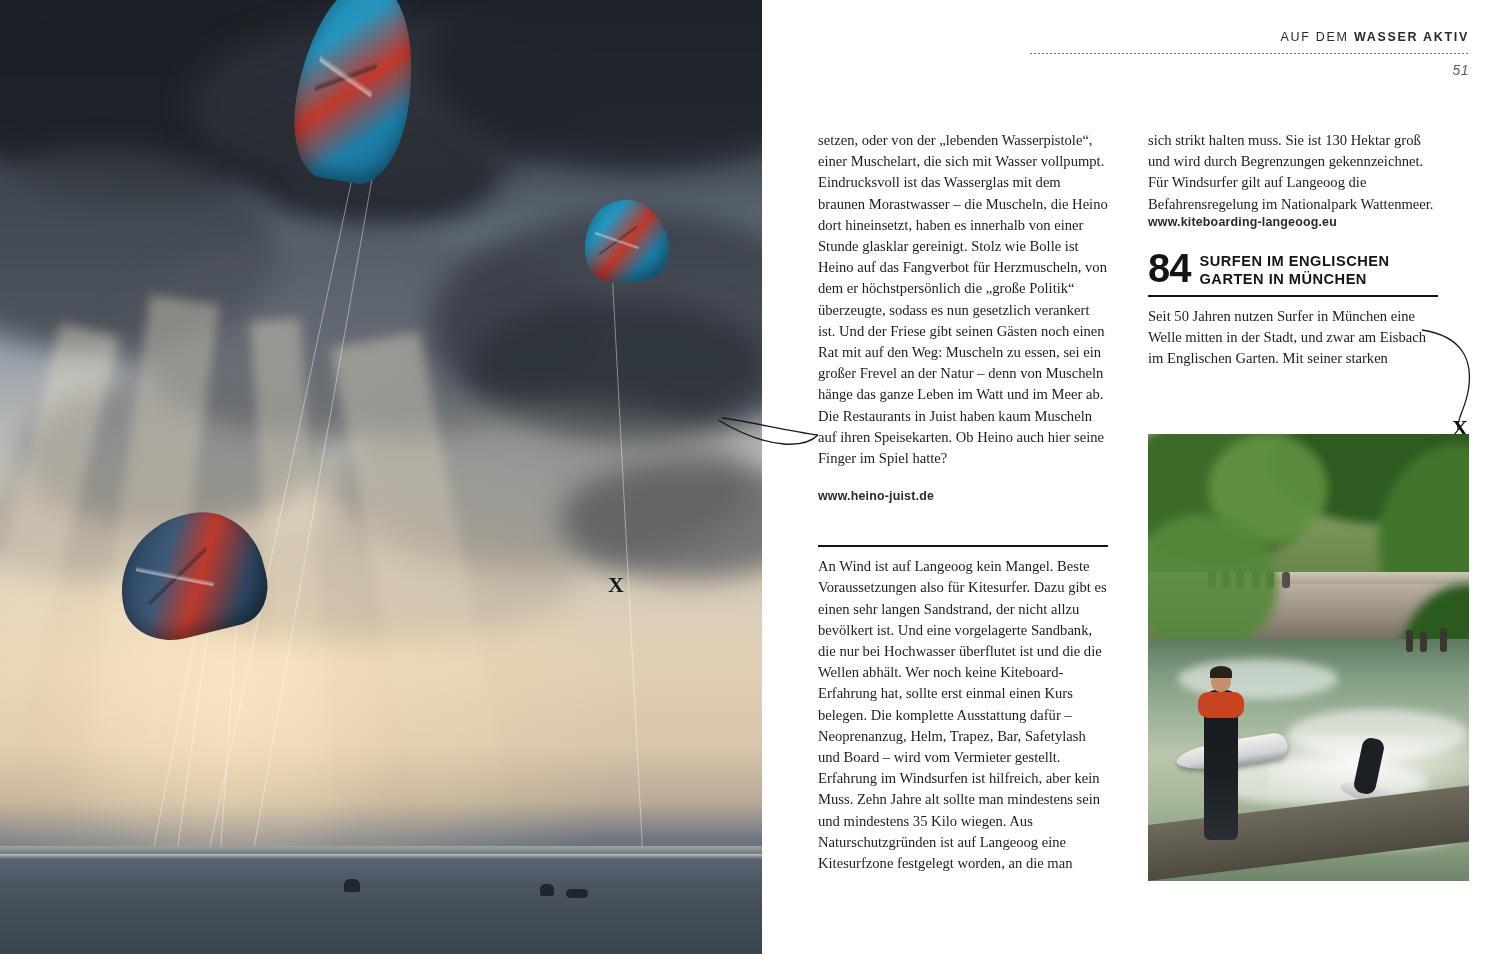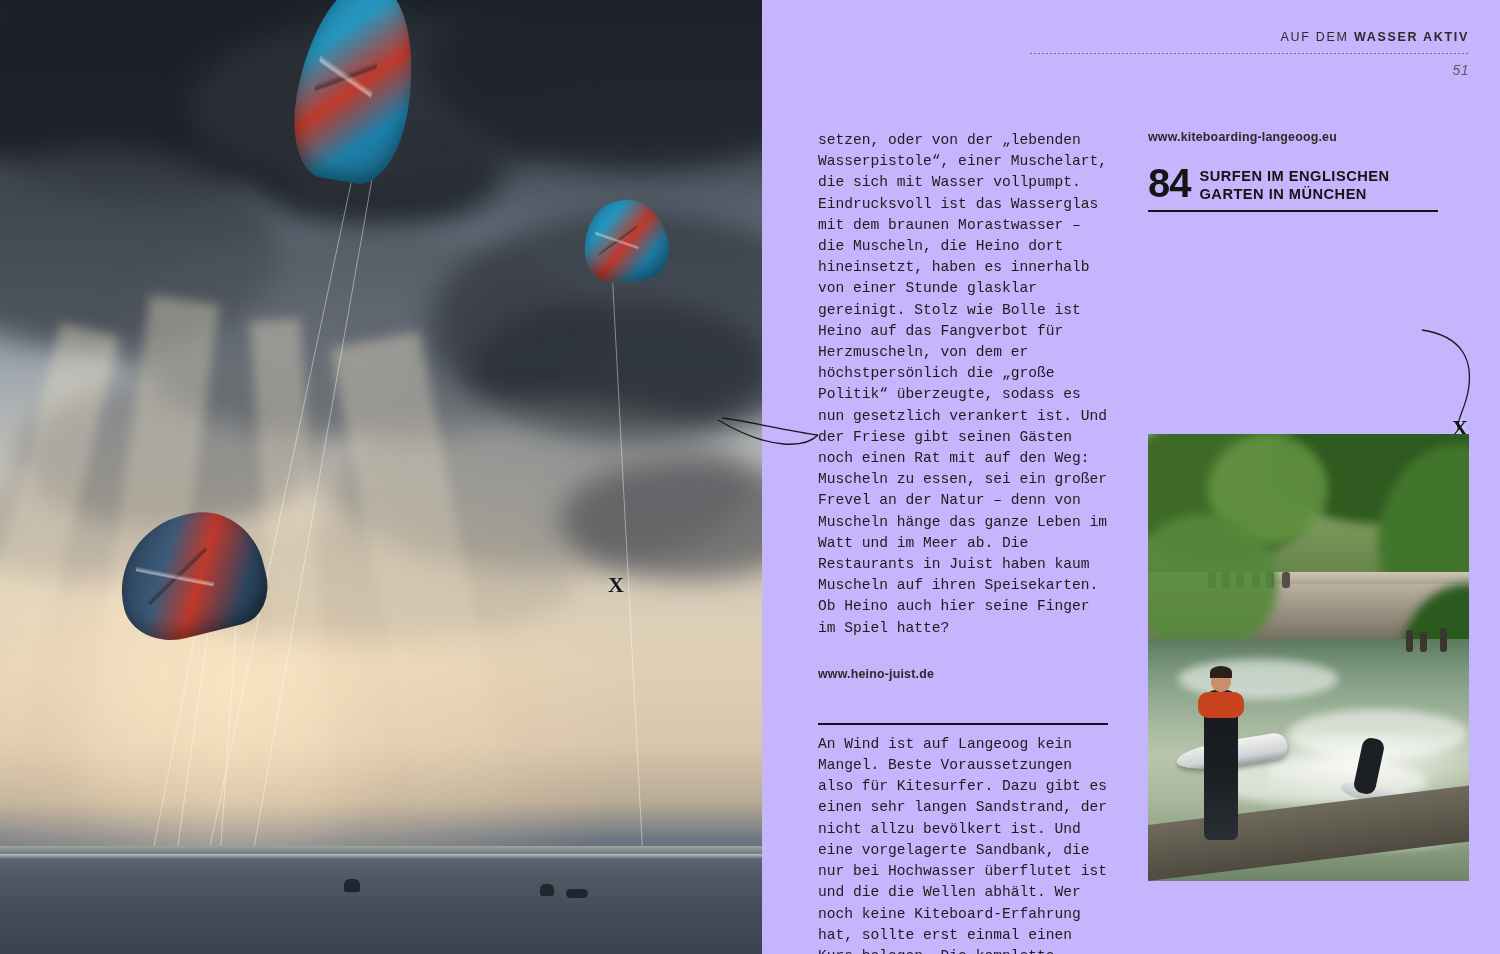--- a/index.html
+++ b/index.html
@@ -82,21 +82,21 @@
   .k3 { left:118px; top:515px; width:146px; height:120px; transform:rotate(-14deg); }
   .k3 .canopy {
     background:linear-gradient(120deg,#243a52 0%, #3d5a78 35%, #c0392b 55%, #2b4560 80%, #1c2e42 100%);
     border-radius:60% 46% 26% 40% / 70% 60% 40% 40%;
   }
   .line { position:absolute; background:rgba(255,255,255,.42); width:1px; transform-origin:top left; }
 
   
   .page-right {
     position:absolute; left:762px; top:0; width:738px; height:954px;
-    background:#c4b5fd;
+    background:#ffffff;
   }
   .gutter-shadow {
     position:absolute; left:762px; top:0; width:26px; height:954px;
     background:linear-gradient(to right, rgba(0,0,0,.20), rgba(0,0,0,0));
     pointer-events:none;
   }
 
   .running-head {
     position:absolute; left:267px; top:30px; width:440px;
     text-align:right;
@@ -117,21 +117,21 @@
   }
 
   .cols {
     position:absolute; left:56px; top:130px; width:620px; height:780px;
   }
   .col { position:absolute; top:0; width:290px; }
   .col-a { left:0; }
   .col-b { left:330px; }
 
   p.body {
-    font-family:Liberation Mono, monospace;
+    font-family:Liberation Serif, serif;
     font-size:14.6px; line-height:21.2px; color:#1d1d1b;
     text-align:left; hyphens:auto;
   }
   .url {
     font-family:"Liberation Sans", sans-serif;
     font-size:12.4px; font-weight:700; color:#2a2a28;
     letter-spacing:.2px;
   }
 
   .entry { margin-top:22px; }
@@ -295,37 +295,39 @@
       <path d="M 56 435 C 44 447 10 452 -44 420" stroke="#1a1a18" stroke-width="1.3" fill="none"></path>
       <path d="M 660 330 C 700 336 712 360 706 392 C 702 412 694 420 696 430" stroke="#1a1a18" stroke-width="1.3" fill="none"></path>
     </svg>
 
     <div class="xmark" style="position:absolute; left:690px; top:415px;">X</div>
 
     <div class="cols">
 
       <div class="col col-a">
         <p class="body">setzen, oder von der „lebenden Wasserpistole“, einer Muschelart, die sich mit Wasser vollpumpt. Eindrucksvoll ist das Wasserglas mit dem braunen Morastwasser – die Muscheln, die Heino dort hineinsetzt, haben es innerhalb von einer Stunde glasklar gereinigt. Stolz wie Bolle ist Heino auf das Fangverbot für Herzmuscheln, von dem er höchstpersönlich die „große Politik“ überzeugte, sodass es nun gesetzlich verankert ist. Und der Friese gibt seinen Gästen noch einen Rat mit auf den Weg: Muscheln zu essen, sei ein großer Frevel an der Natur – denn von Muscheln hänge das ganze Leben im Watt und im Meer ab. Die Restaurants in Juist haben kaum Muscheln auf ihren Speisekarten. Ob Heino auch hier seine Finger im Spiel hatte?</p>
-        <p class="url" style="margin-top:28px;">www.heino-juist.de</p>
+        <p class="url" style="margin-top:20px;">www.heino-juist.de</p>
 
         <div class="entry" style="margin-top:42px;">
           <div class="entry-rule"></div>
           <p class="body entry-body">An Wind ist auf Langeoog kein Mangel. Beste Voraussetzungen also für Kitesurfer. Dazu gibt es einen sehr langen Sandstrand, der nicht allzu bevölkert ist. Und eine vorgelagerte Sandbank, die nur bei Hochwasser überflutet ist und die die Wellen abhält. Wer noch keine Kiteboard-Erfahrung hat, sollte erst einmal einen Kurs belegen. Die komplette Ausstattung dafür – Neoprenanzug, Helm, Trapez, Bar, Safetylash und Board – wird vom Vermieter gestellt. Erfahrung im Windsurfen ist hilfreich, aber kein Muss. Zehn Jahre alt sollte man mindestens sein und mindestens 35 Kilo wiegen. Aus Naturschutzgründen ist auf Langeoog eine Kitesurfzone festgelegt worden, an die man</p>
         </div>
       </div>
 
       <div class="col col-b">
+        <p class="body">sich strikt halten muss. Sie ist 130 Hektar groß und wird durch Begrenzungen gekennzeichnet. Für Windsurfer gilt auf Langeoog die Befahrensregelung im Nationalpark Wattenmeer.</p>
         <p class="url" style="">www.kiteboarding-langeoog.eu</p>
 
         <div class="entry" style="">
           <div class="entry-head">
             <div class="entry-num">84</div>
             <div class="entry-title">SURFEN IM ENGLISCHEN GARTEN IN MÜNCHEN</div>
           </div>
           <div class="entry-rule"></div>
+          <p class="body entry-body">Seit 50 Jahren nutzen Surfer in München eine Welle mitten in der Stadt, und zwar am Eisbach im Englischen Garten. Mit seiner starken</p>
         </div>
       </div>
     </div>
 
     <div class="photo-right">
       <div class="pr-sky"></div>
       <div class="foliage f1"></div>
       <div class="foliage f2"></div>
       <div class="foliage f6"></div>
       <div class="foliage f3"></div>

